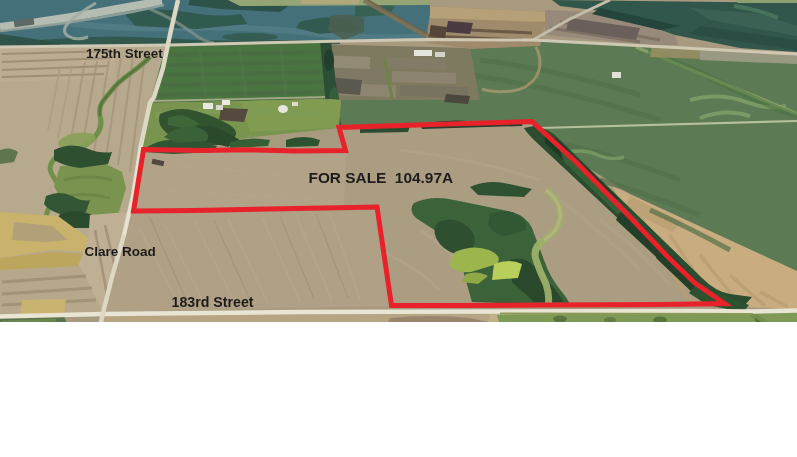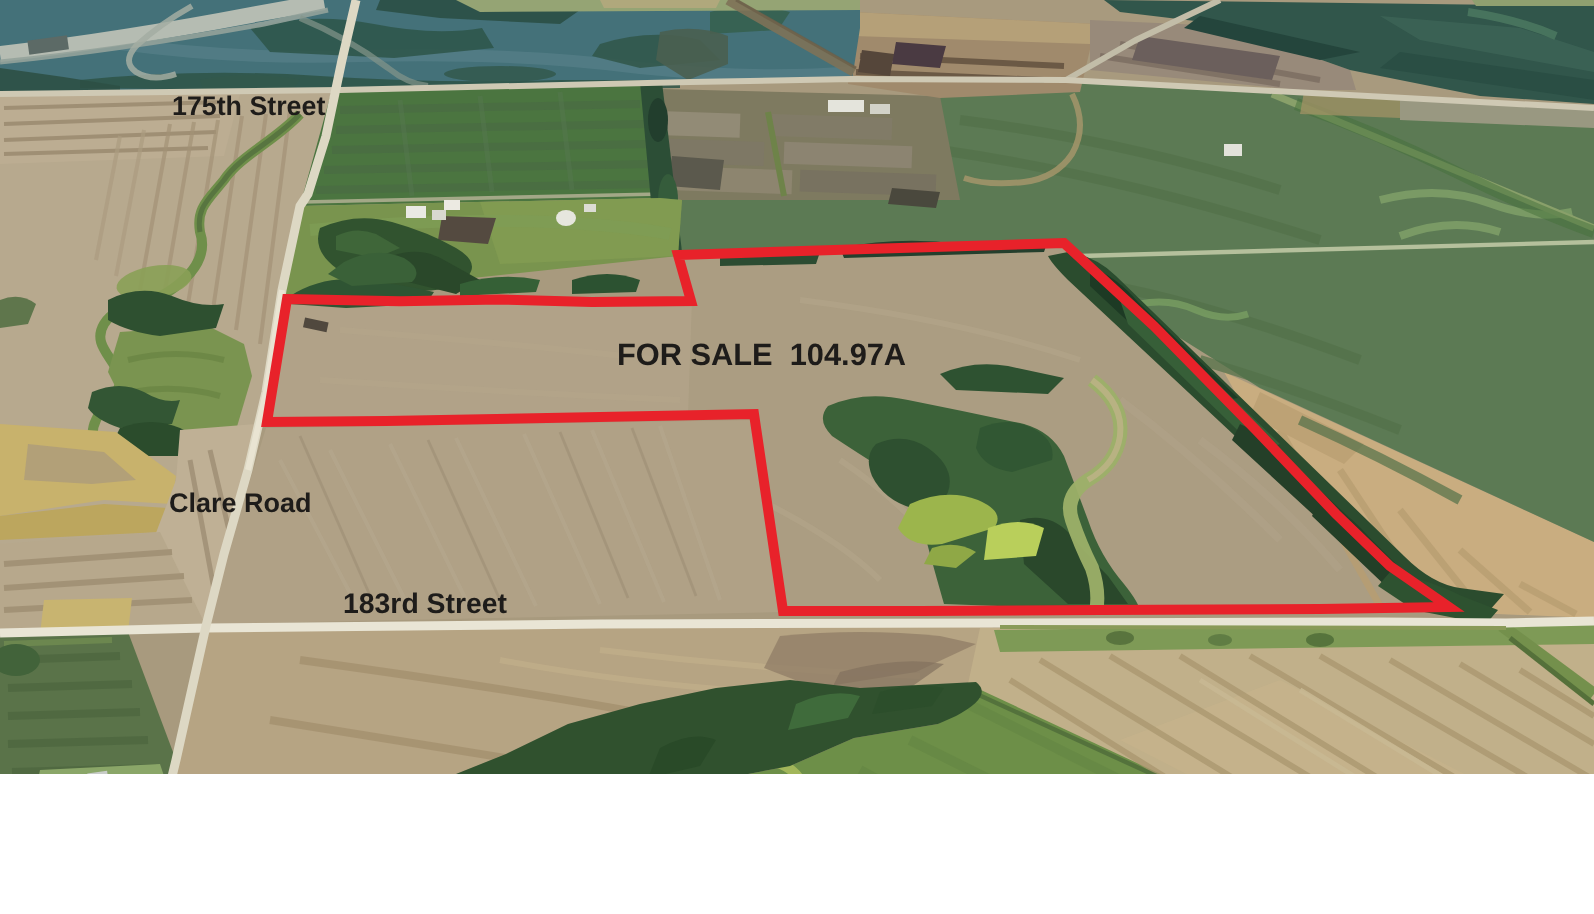--- a/index.html
+++ b/index.html
@@ -1,16 +1,16 @@
 <!DOCTYPE html>
 <html><head>
 <meta charset="utf-8">
 <style>
 html,body{margin:0;padding:0;background:#fff;}
-#wrap{position:relative;width:797px;height:387px;overflow:hidden;}
+#wrap{position:relative;width:797px;height:322px;overflow:hidden;}
 svg{display:block;}
 .lbl{font-family:"Liberation Sans",sans-serif;font-weight:bold;fill:#1e1c1a;}
 </style>
 </head>
 <body>
 <div id="wrap">
 <svg width="797" height="457" viewBox="0 0 797 457">
 
 <rect x="0" y="0" width="797" height="457" fill="#a89a7e"></rect>
 

